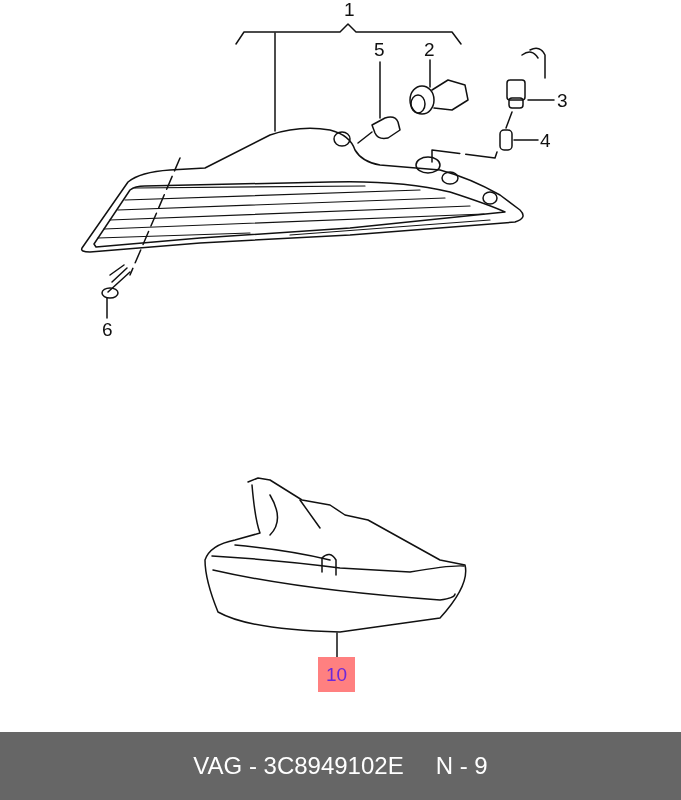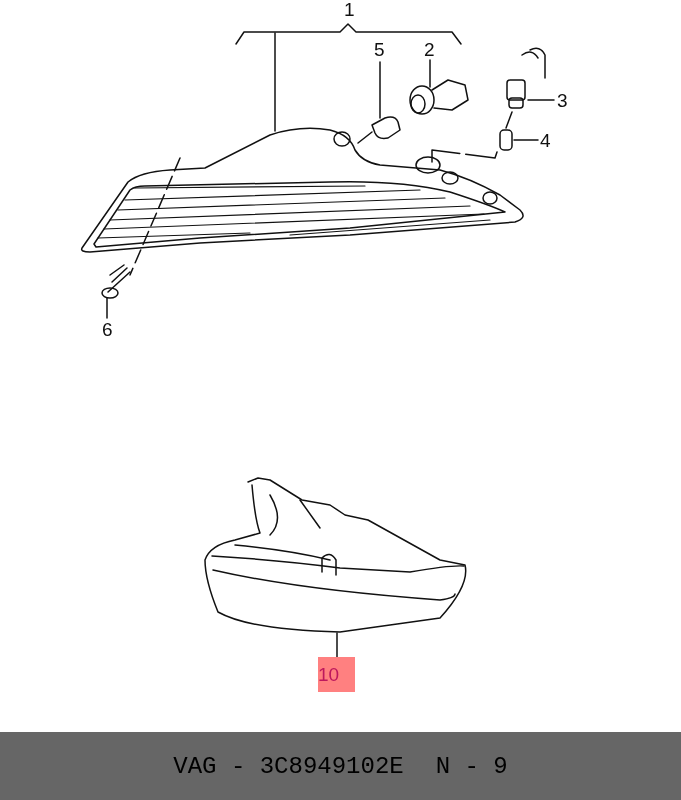--- a/index.html
+++ b/index.html
@@ -1,21 +1,21 @@
 <!DOCTYPE html>
 <html><head>
 <meta charset="utf-8">
 <style>
   html, body { margin:0; padding:0; }
   body { width:681px; height:800px; background:#ffffff; position:relative; overflow:hidden; font-family:"Liberation Sans", sans-serif; }
   #diagram { position:absolute; left:0; top:0; width:681px; height:732px; }
   .callout { font-family:"Liberation Sans", sans-serif; font-size:19px; fill:#111; }
   .highlight-box { position:absolute; left:318px; top:657px; width:37px; height:35px; background:#ff8080; }
-  .highlight-label { position:absolute; left:318px; top:657px; width:37px; height:35px; line-height:35px; text-align:left; font-size:19px; color:#be185d; font-family:"Liberation Sans", sans-serif; }
-  .footer { position:absolute; left:0; top:732px; width:681px; height:68px; background:#666666; color:#000000; font-size:24px; display:flex; align-items:center; justify-content:center; font-family:Liberation Mono, monospace; }
+  .highlight-label { position:absolute; left:318px; top:657px; width:37px; height:35px; line-height:35px; text-align:center; font-size:19px; color:#6d28d9; font-family:"Liberation Sans", sans-serif; }
+  .footer { position:absolute; left:0; top:732px; width:681px; height:68px; background:#666666; color:#ffffff; font-size:24px; display:flex; align-items:center; justify-content:center; font-family:Liberation Sans, sans-serif; }
   .footer .part { margin-right:32px; }
 </style>
 </head>
 <body>
 
 <svg id="diagram" viewBox="0 0 681 732" xmlns="http://www.w3.org/2000/svg">
   <g fill="none" stroke="#111" stroke-width="1.5" stroke-linecap="round" stroke-linejoin="round">
 
     <path d="M236 44 L244 32 L340 32 L348 24 L356 32 L452 32 L461 44"></path>
     <line x1="275" y1="33" x2="275" y2="131"></line>

